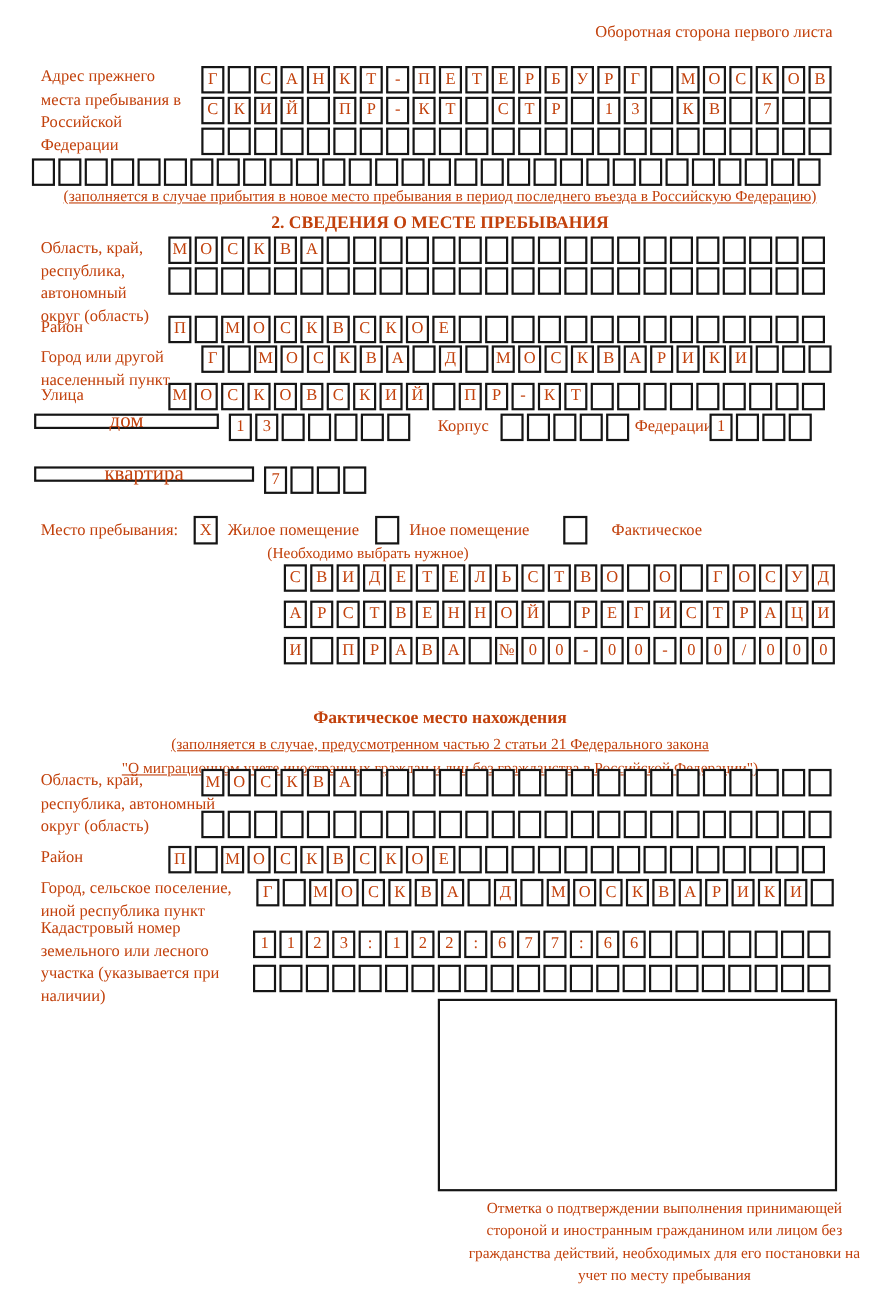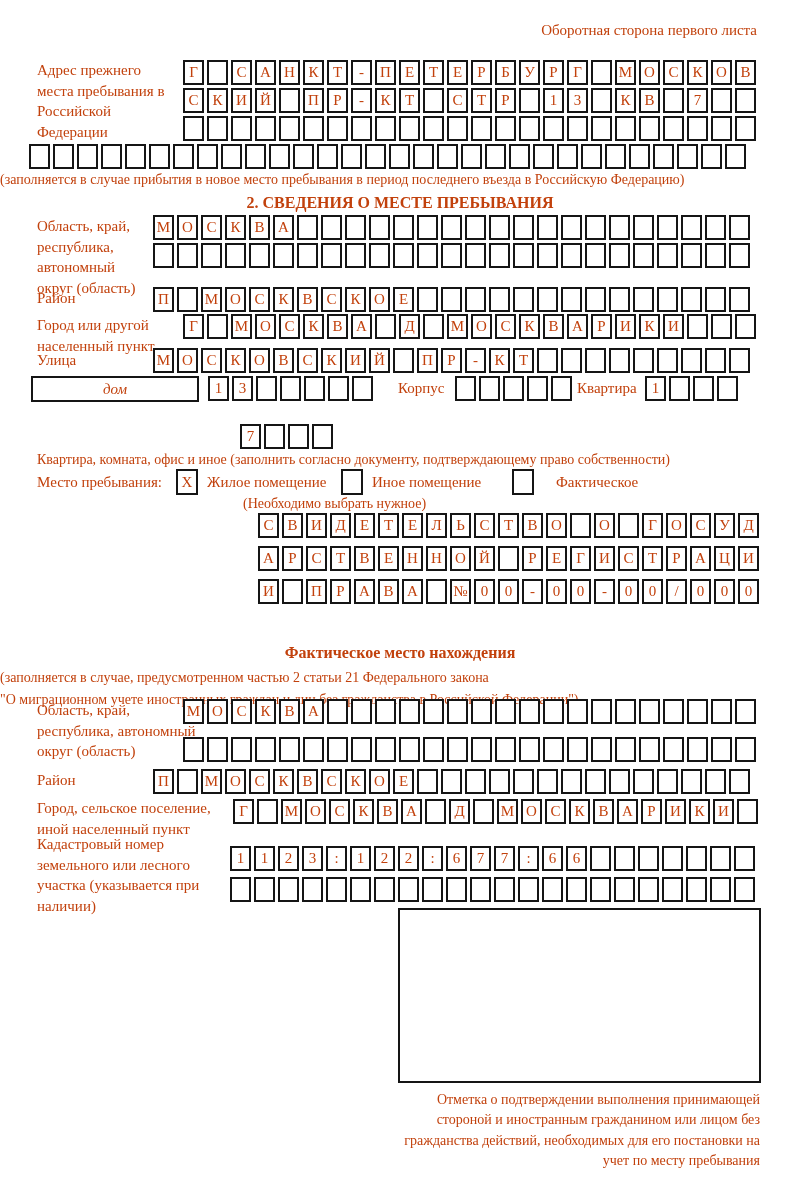--- a/index.html
+++ b/index.html
@@ -3,38 +3,38 @@
 <meta charset="utf-8">
 <style>
   html,body{margin:0;padding:0;background:#ffffff;}
   .page{
     position:relative;width:800px;height:1180px;background:#fff;color:#c2410c;
     font-family:"Liberation Serif", serif;overflow:hidden;
   }
   .txt{position:absolute;font-size:15px;line-height:1.38;}
   .note{position:absolute;top:22px;right:43px;font-size:15px;}
   .caption{position:absolute;font-size:14px;}
-  .center-cap{left:0;width:800px;}
+  .center-cap{left:0;width:800px;text-align:center;text-decoration:underline;}
   .sec-title{position:absolute;left:0;width:800px;text-align:center;font-weight:bold;font-size:16px;}
   .cell-row{position:absolute;display:flex;gap:3px;}
   .cell{
     width:21px;height:25px;box-sizing:border-box;border:2px solid #151515;background:#fff;
     display:flex;align-items:center;justify-content:center;
     font-size:15px;flex:0 0 auto;
   }
   .label-box{
-    position:absolute;box-sizing:border-box;border:2px solid #151515;height:26px;
-    display:flex;align-items:center;justify-content:center;font-size:15px;font-style:italic;
+    position:absolute;box-sizing:border-box;border:2px solid #151515;height:14px;
+    display:flex;align-items:center;justify-content:center;font-size:19px;
   }
   .checkbox{
     position:absolute;width:22px;height:26px;box-sizing:border-box;border:2px solid #151515;
     display:flex;align-items:center;justify-content:center;font-size:15px;background:#fff;
   }
   .stamp-box{position:absolute;border:2px solid #151515;box-sizing:border-box;background:#fff;}
-  .stamp-cap{position:absolute;font-size:14px;line-height:1.45;text-align:right;}
+  .stamp-cap{position:absolute;font-size:14px;line-height:1.45;text-align:center;margin-left:24px;}
 </style>
 </head>
 <body>
 
 <div class="page">
 
   <div class="note">Оборотная сторона первого листа</div>
 
   <div class="txt" style="left:37px;top:60px;width:135px">Адрес прежнего места пребывания в Российской Федерации</div>
   <div class="cell-row" style="left:183px;top:60px">
@@ -304,35 +304,35 @@
       <span class="cell"></span>
     </div>
   <div class="txt" style="left:398px;top:378px">Корпус</div>
   <div class="cell-row" style="left:455px;top:376px">
       <span class="cell"></span>
       <span class="cell"></span>
       <span class="cell"></span>
       <span class="cell"></span>
       <span class="cell"></span>
     </div>
-  <div class="txt" style="left:577px;top:378px">Квартира</div>
+  <div class="txt" style="left:577px;top:378px">Федерации</div>
   <div class="cell-row" style="left:645px;top:376px">
       <span class="cell">1</span>
       <span class="cell"></span>
       <span class="cell"></span>
       <span class="cell"></span>
     </div>
 
+  <div class="label-box" style="left:31px;top:424px;width:200px">квартира</div>
   <div class="cell-row" style="left:240px;top:424px">
       <span class="cell">7</span>
       <span class="cell"></span>
       <span class="cell"></span>
       <span class="cell"></span>
     </div>
-  <div class="caption" style="left:37px;top:452px">Квартира, комната, офис и иное (заполнить согласно документу, подтверждающему право собственности)</div>
 
   <div class="txt" style="left:37px;top:472px">Место пребывания:</div>
   <div class="checkbox" style="left:176px;top:469px">X</div>
   <div class="txt" style="left:207px;top:472px">Жилое помещение</div>
   <div class="checkbox" style="left:341px;top:469px"></div>
   <div class="txt" style="left:372px;top:472px">Иное помещение</div>
   <div class="checkbox" style="left:512px;top:469px"></div>
   <div class="txt" style="left:556px;top:472px">Фактическое</div>
   <div class="caption" style="left:243px;top:496px">(Необходимо выбрать нужное)</div>
 
@@ -486,21 +486,21 @@
       <span class="cell"></span>
       <span class="cell"></span>
       <span class="cell"></span>
       <span class="cell"></span>
       <span class="cell"></span>
       <span class="cell"></span>
       <span class="cell"></span>
       <span class="cell"></span>
     </div>
 
-  <div class="txt" style="left:37px;top:798px;width:205px">Город, сельское поселение, иной населенный пункт</div>
+  <div class="txt" style="left:37px;top:798px;width:205px">Город, сельское поселение, иной республика пункт</div>
   <div class="cell-row" style="left:233px;top:799px">
       <span class="cell">Г</span>
       <span class="cell"></span>
       <span class="cell">М</span>
       <span class="cell">О</span>
       <span class="cell">С</span>
       <span class="cell">К</span>
       <span class="cell">В</span>
       <span class="cell">А</span>
       <span class="cell"></span>

